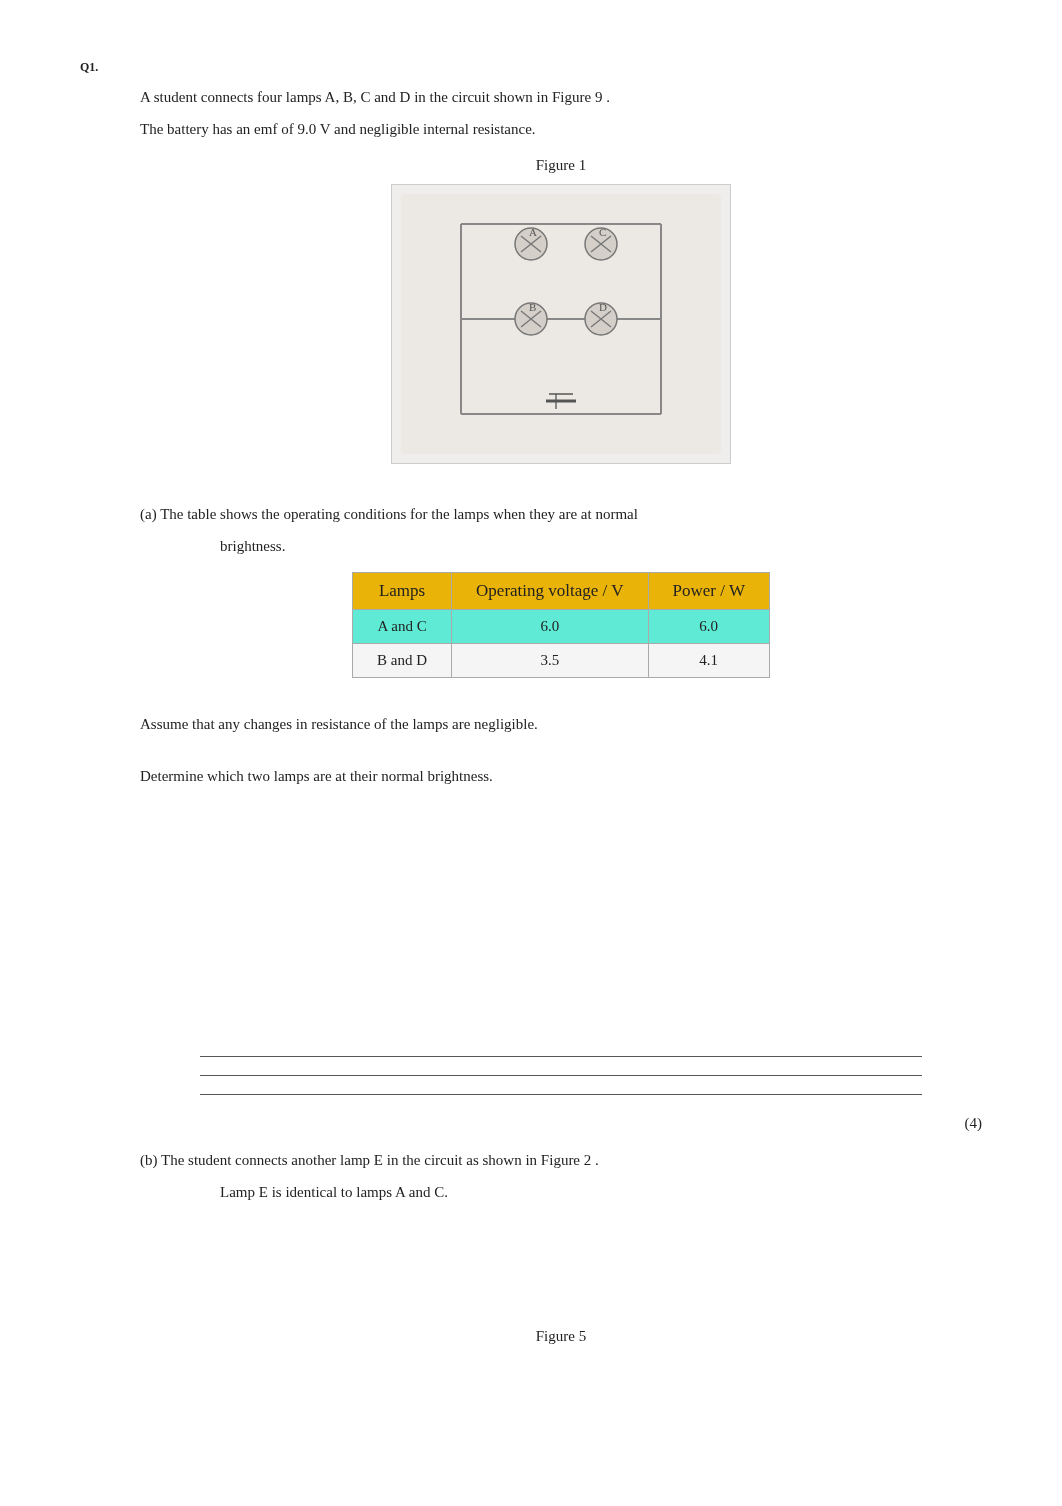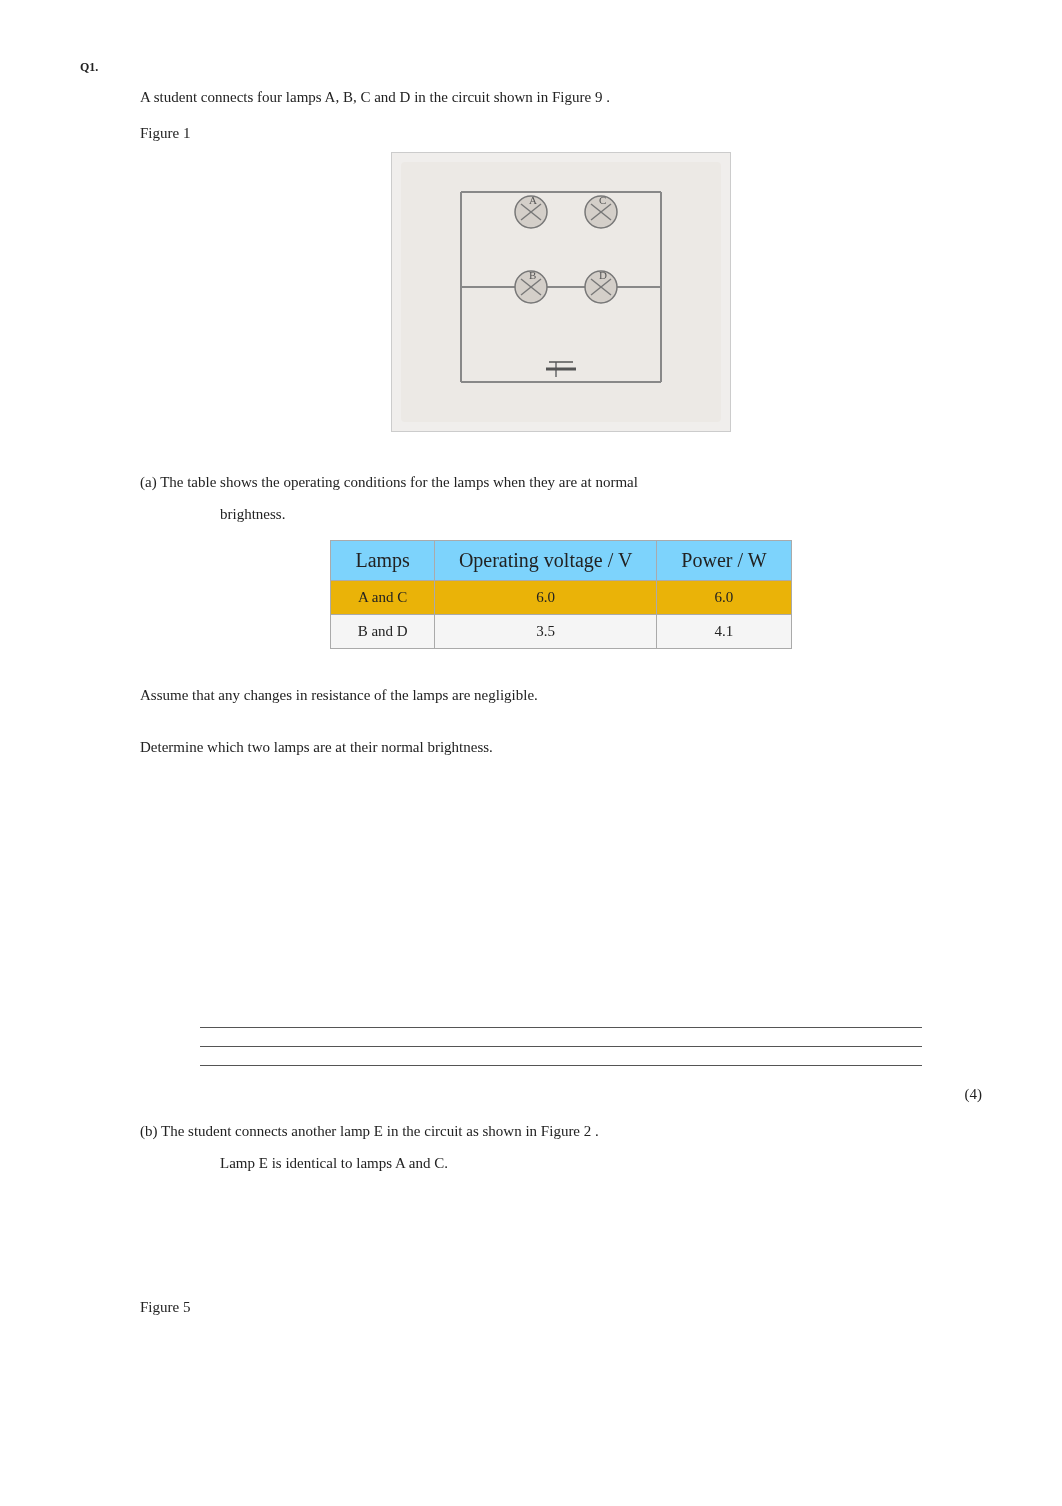--- a/index.html
+++ b/index.html
@@ -22,21 +22,21 @@
     }
     .indent2 {
       margin-left: 80px;
       font-family: Liberation Serif, serif;
     }
     .para {
       margin-bottom: 8px;
       line-height: 1.6;
     }
     .figure-title {
-      text-align: left;
+      text-align: center;
       margin: 16px 0 10px 0;
       font-size: 15px;
     }
     .figure-container {
       display: flex;
       justify-content: center;
       margin: 10px 0 18px 0;
     }
     .circuit-diagram {
       width: 340px;
@@ -48,32 +48,32 @@
       align-items: center;
       justify-content: center;
     }
     
     .data-table {
       border-collapse: collapse;
       margin: 14px auto 14px auto;
       min-width: 400px;
     }
     .data-table th {
-      background: #7dd3fc;
+      background: #eab308;
       border: 1px solid #aaa;
       padding: 8px 24px;
       text-align: center;
       font-weight: normal;
-      font-size: 20px;
+      font-size: 17px;
     }
     .data-table td {
       border: 1px solid #aaa;
       padding: 8px 24px;
       text-align: center;
-      background: #eab308;
+      background: #5eead4;
       font-size: 15px;
     }
     .data-table tr:nth-child(even) td {
       background: #f5f5f5;
     }
     .answer-line {
       border: none;
       border-bottom: 1px solid #555;
       display: block;
       width: 100%;
@@ -97,20 +97,21 @@
       height: 260px;
     }
   </style>
 </head>
 <body>
 
 <div class="question-label">Q1.</div>
 
 <div class="indent">
   <div class="para">A student connects four lamps     A, B, C and  D in the circuit shown in   Figure 9  .</div>
+  <div class="para">The battery has an emf of 9.0 V and negligible internal resistance.</div>
 
   <div class="figure-title">Figure 1</div>
 
   <div class="figure-container">
     <div class="circuit-diagram">
       <svg class="circuit-svg" viewBox="0 0 320 260" xmlns="http://www.w3.org/2000/svg">
 
         <rect x="0" y="0" width="320" height="260" fill="#ece9e5" rx="4"></rect>
 
         <line x1="60" y1="30" x2="260" y2="30" stroke="#888" stroke-width="2"></line>

